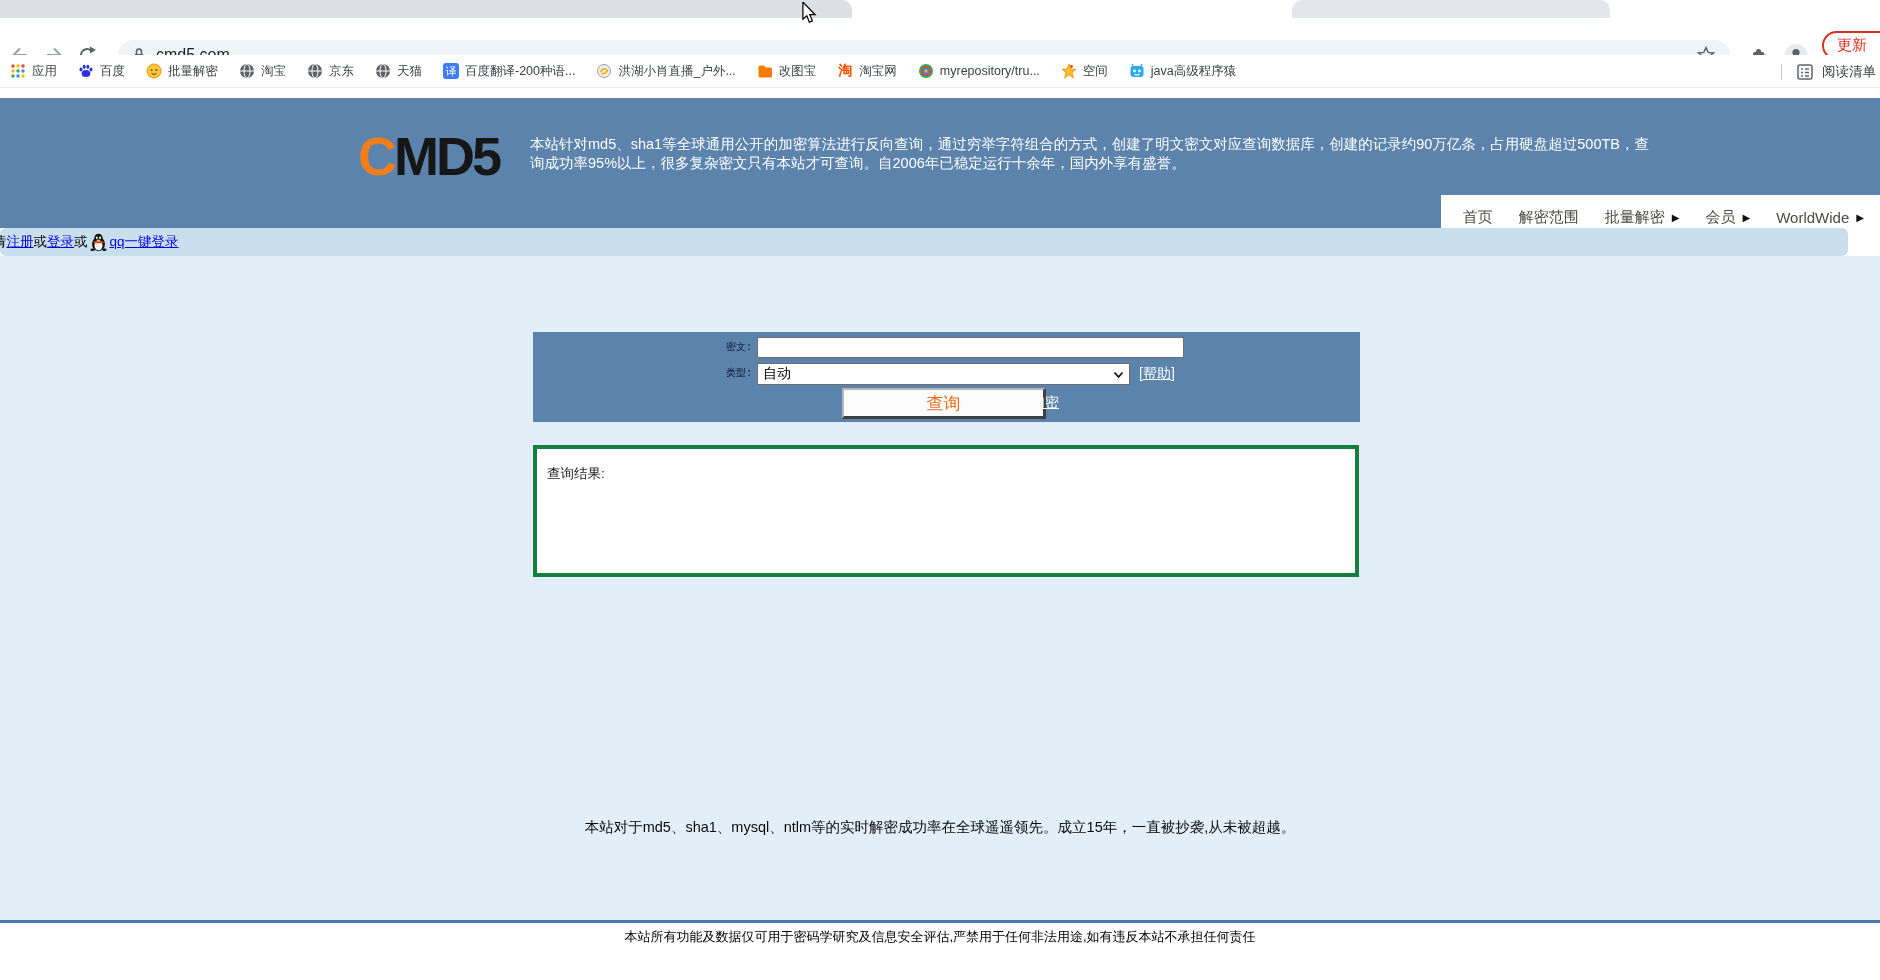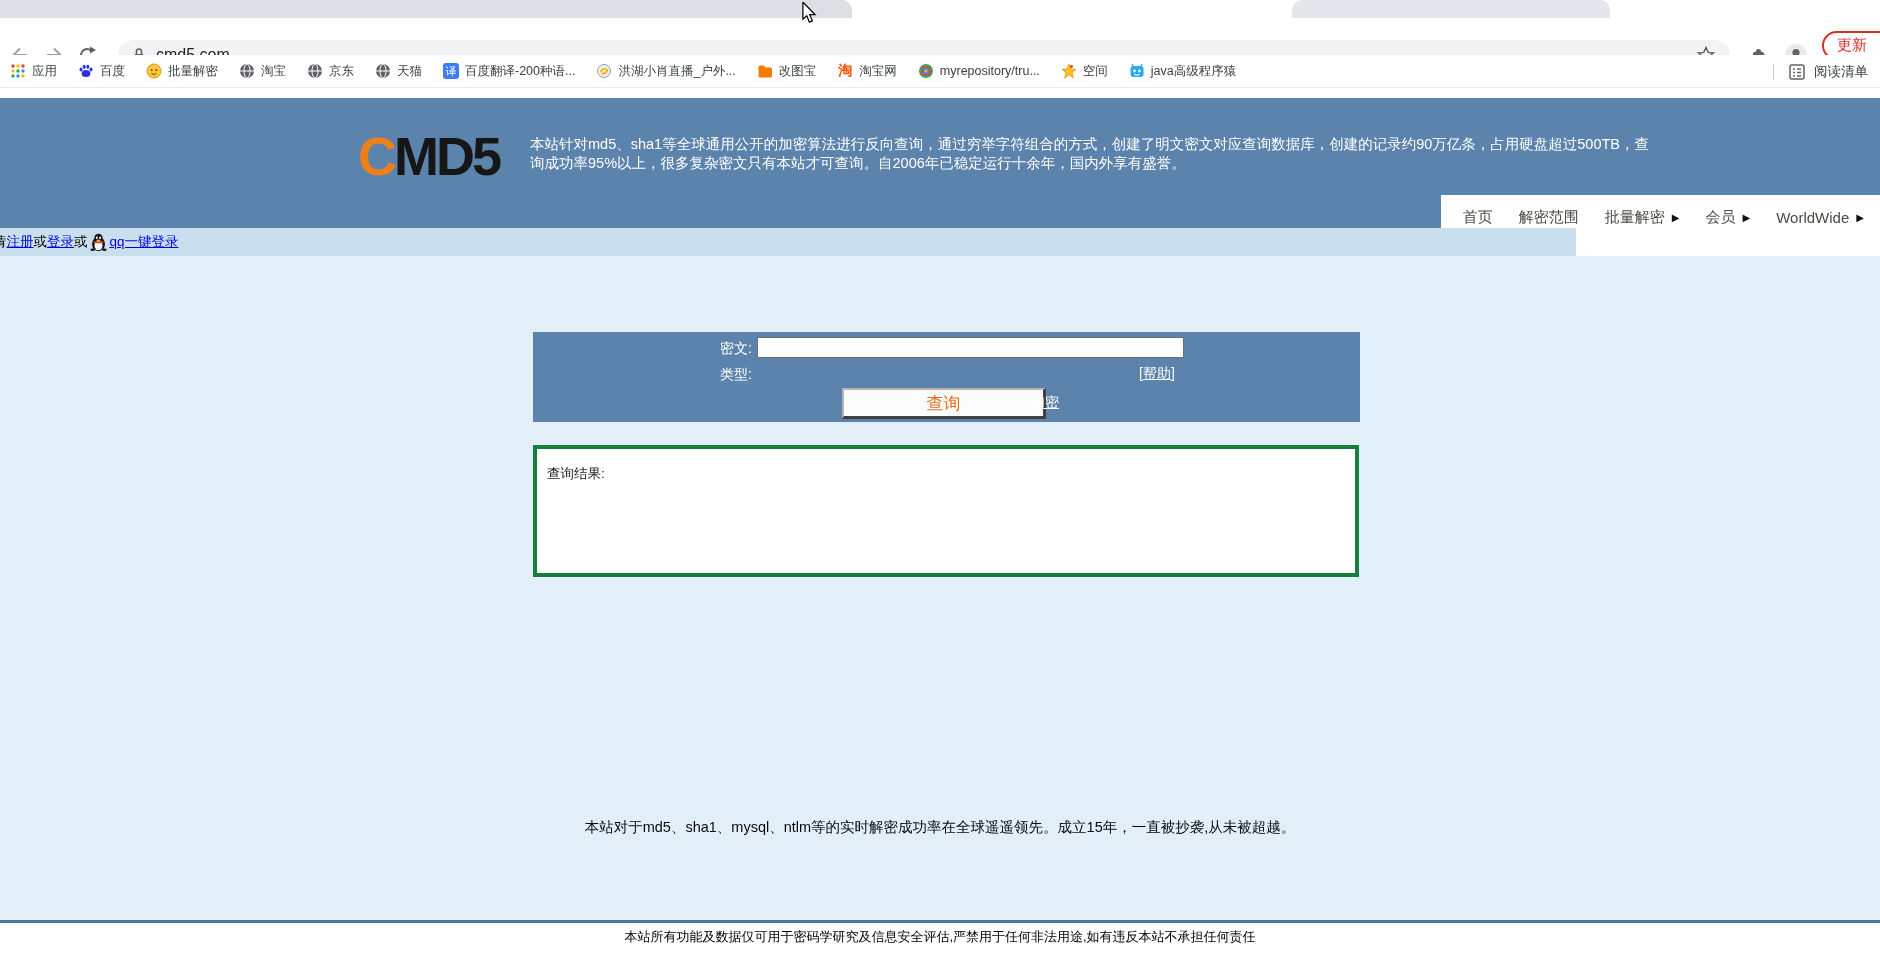--- a/index.html
+++ b/index.html
@@ -20,44 +20,44 @@
   .omnibox { left:118px; top:22px; width:1612px; height:29px; background:#f1f3f4; border-radius:15px;
              display:flex; align-items:center; padding:0 14px; }
   .omni-url { color:#202124; font-size:16px; margin-left:10px; flex:1; }
   .update-btn { left:1822px; top:13px; height:29px; width:92px; border:2px solid #d93025; border-radius:15px;
                 color:#d93025; font-size:15px; display:flex; align-items:center; padding-left:13px; background:#fff; }
 
   .bookmarks { left:0; top:55px; width:1880px; height:33px; background:#fff; border-bottom:1px solid #ededed;
                display:flex; align-items:center; padding-left:10px; gap:21px; }
   .bm { display:flex; align-items:center; gap:6px; font-size:12.5px; color:#3c4043; white-space:nowrap; }
   .bm-ico { width:16px; height:16px; display:inline-flex; align-items:center; justify-content:center; font-size:13px; }
-  .bm-right { position:absolute; right:0; top:55px; height:33px; display:flex; align-items:center; gap:8px; padding-right:12px; }
+  .bm-right { position:absolute; right:0; top:55px; height:33px; display:flex; align-items:center; gap:8px; padding-right:4px; }
   .bm-sep { width:1px; height:16px; background:#c6c6c6; margin-right:6px; }
 
   
   .site-header { left:0; top:98px; width:1880px; height:130px; background:#5b83ac; }
   .logo { left:358px; top:126px; font-size:54px; font-weight:800; letter-spacing:-3px; line-height:60px; }
   .logo .c { color:#ef7f1b; }
   .logo .md5 { color:#161616; }
   .site-desc { left:530px; top:135px; width:1120px; color:#ffffff; font-size:14.5px; line-height:19px; }
   .site-nav { right:0; top:195px; height:33px; background:#ffffff; display:flex; align-items:center;
               gap:26px; padding:12px 16px 0 22px; font-size:15px; color:#4b4b44; }
   .site-nav .nav-item { display:flex; align-items:center; gap:7px; cursor:pointer; }
   .site-nav .arr { font-size:10px; color:#111; }
 
-  .login-bar { left:0; top:228px; width:1576px; height:28px; background:#c9dfee; font-size:13.5px; color:#000;
-               display:flex; align-items:center; }
+  .login-bar { left:0; top:228px; width:1848px; height:28px; background:#c9dfee; font-size:13.5px; color:#000;
+               display:flex; align-items:center;border-radius:6px; }
   .login-inner { position:relative; left:-7px; display:flex; align-items:center; }
   .login-bar a, .lk { color:#0000dd; text-decoration:underline; cursor:pointer; }
   .qq-ico { width:17px; height:19px; margin:0 3px 0 2px; }
 
   .main-bg { left:0; top:256px; width:1880px; height:664px; background:#e3eff8; }
 
   .panel { left:533px; top:332px; width:827px; height:90px; background:#5b83ac; }
-  .p-label { position:absolute; left:0; width:219px; text-align:right; color:#ffffff; font-size:14px; }
+  .p-label { position:absolute; left:0; width:219px; text-align:right; color:#0f172a; font-size:10px;font-family:Liberation Mono, monospace; }
   .cipher-input { position:absolute; left:224px; top:5px; width:427px; height:21px; border:1px solid #6e6e6e;
                   background:#fff; font-size:13px; padding:0 3px; outline:none; }
   .type-select { position:absolute; left:224px; top:31px; width:373px; height:22px; background:#fff;
                  border:1px solid #6e6e6e; font-size:14px; color:#000; display:flex; align-items:center;
                  padding-left:5px; cursor:pointer; }
   .type-select .chev { position:absolute; right:4px; top:4px; }
   .help-link { position:absolute; left:606px; top:33px; color:#fff; font-size:14px; }
   .help-link .u { text-decoration:underline; cursor:pointer; }
   .query-btn { position:absolute; left:309px; top:56px; width:204px; height:31px; background:#fcfcfc;
                border-top:2px solid #b5b5b5; border-left:2px solid #b5b5b5;
@@ -305,20 +305,26 @@
       <span class="lk">qq一键登录</span>
   </div>
 </div>
 
 <div class="abs main-bg"></div>
 
 <div class="abs panel">
   <div class="p-label" style="top:8px;">密文:</div>
   <input class="cipher-input" type="text" style="">
   <div class="p-label" style="top:34px;">类型:</div>
+  <div class="type-select">
+    <span>自动</span>
+    <svg class="chev" width="13" height="13" viewBox="0 0 13 13">
+      <path d="M2.5 4.5 L6.5 9 L10.5 4.5" stroke="#111" stroke-width="1.8" fill="none"></path>
+    </svg>
+  </div>
   <div class="help-link">
     <span>[</span><span class="u">帮助</span><span>]</span>
   </div>
   <button class="query-btn">查询</button>
   <span class="encrypt-link">加密</span>
 </div>
 
 <div class="abs results">
   <div class="results-label">查询结果:</div>
 </div>

